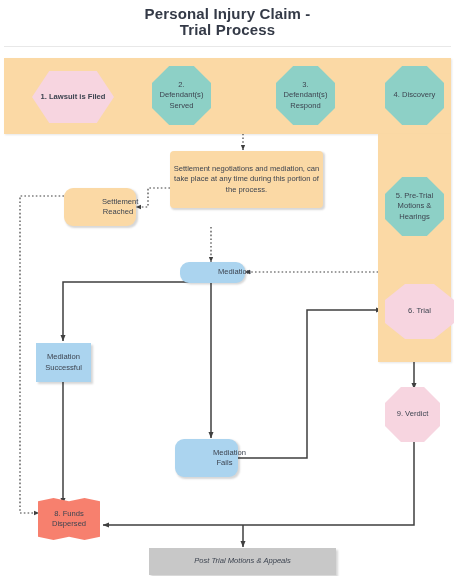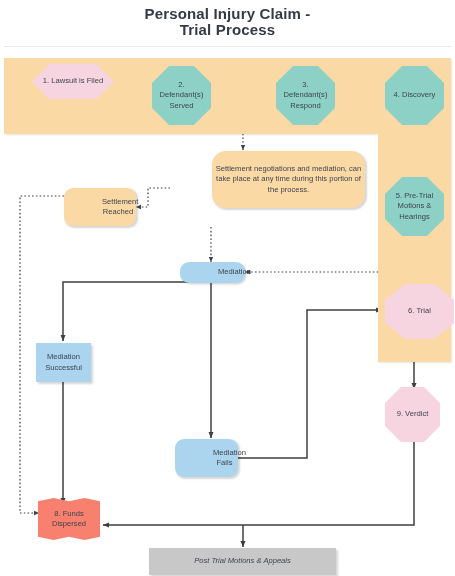--- a/index.html
+++ b/index.html
@@ -48,21 +48,21 @@
   .node span { display: block; width: 100%; padding: 0 2px; }
 
   
   .oct { clip-path: polygon(29% 0,71% 0,100% 29%,100% 71%,71% 100%,29% 100%,0 71%,0 29%); }
   .hex { clip-path: polygon(21% 0,79% 0,100% 50%,79% 100%,21% 100%,0 50%); }
   .banner {
     clip-path: polygon(0% 8%, 25% 0%, 50% 8%, 75% 0%, 100% 8%,
                        100% 92%, 75% 100%, 50% 92%, 25% 100%, 0% 92%);
   }
   .rounded { border-radius: 9px; padding-left: 36px; }
-  .pill { border-radius: 14px; margin-left: 42px; }
+  .pill { border-radius: 4px; }
   .rect { border-radius: 0; }
 
   .c-teal { background: #8dd0c6; }
   .c-pink { background: #f7d5e0; }
   .c-orange { background: #fbd9a5; }
   .c-blue { background: #abd4ef; }
   .c-salmon { background: #f7806e; }
   .c-gray { background: #c8c8c8; }
 
   .shadow { filter: drop-shadow(1.5px 1.5px 1.5px rgba(0,0,0,.16)); }
@@ -130,21 +130,21 @@
       <path d="M170,188 L148,188 L148,207 L136,207"></path>
 
       <path d="M211,227 L211,262"></path>
 
       <path d="M382,272 L245,272"></path>
 
       <path d="M64,196 L20,196 L20,513 L39,513"></path>
     </g>
   </svg>
 
-  <div class="node hex c-pink shadow" style="left:32px; top:64px; width:82px; height:35px;">
+  <div class="node hex c-pink shadow" style="left:32px; top:71px; width:82px; height:52px;font-weight:bold;">
     <span>1. Lawsuit is Filed</span>
   </div>
 
   <div class="node oct c-teal shadow" style="left:152px; top:66px; width:59px; height:59px;">
     <span>2.
 Defendant(s)
 Served</span>
   </div>
 
   <div class="node oct c-teal shadow" style="left:276px; top:66px; width:59px; height:59px;">

